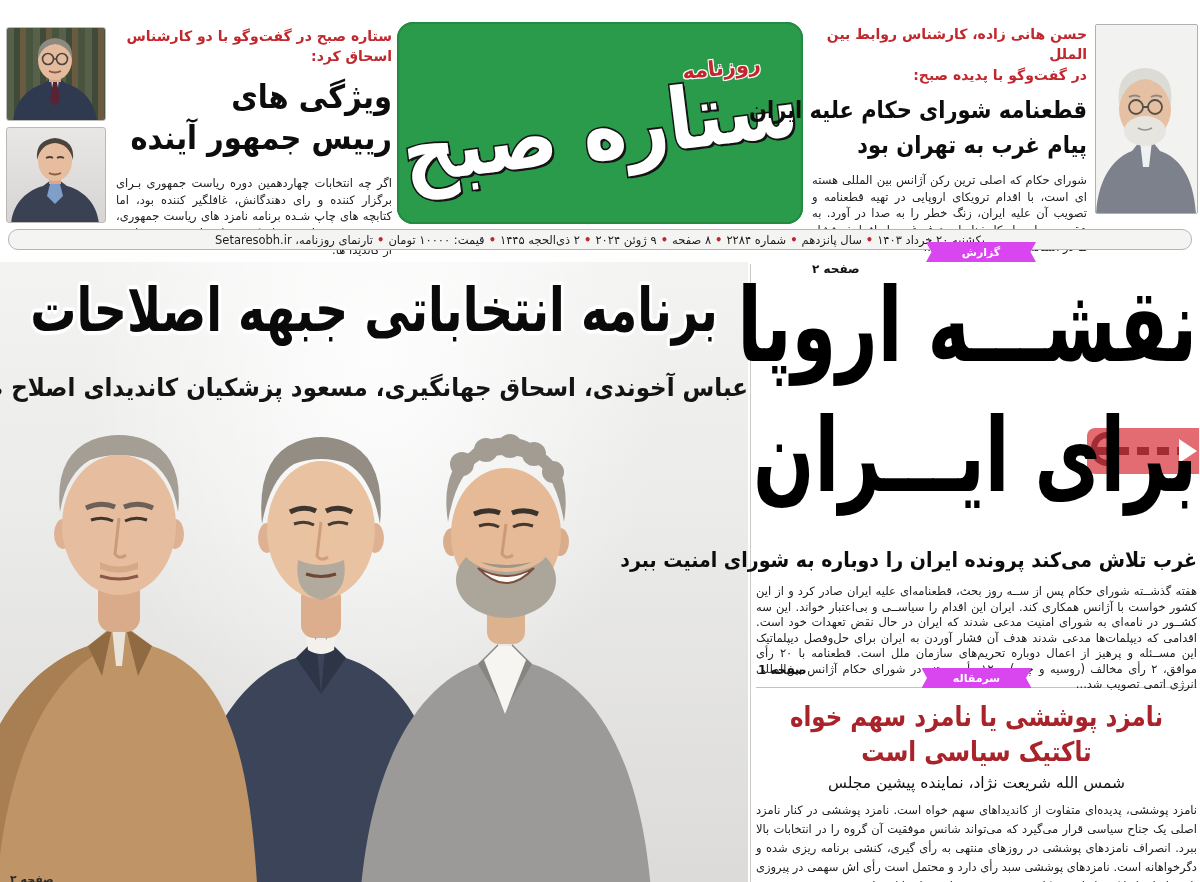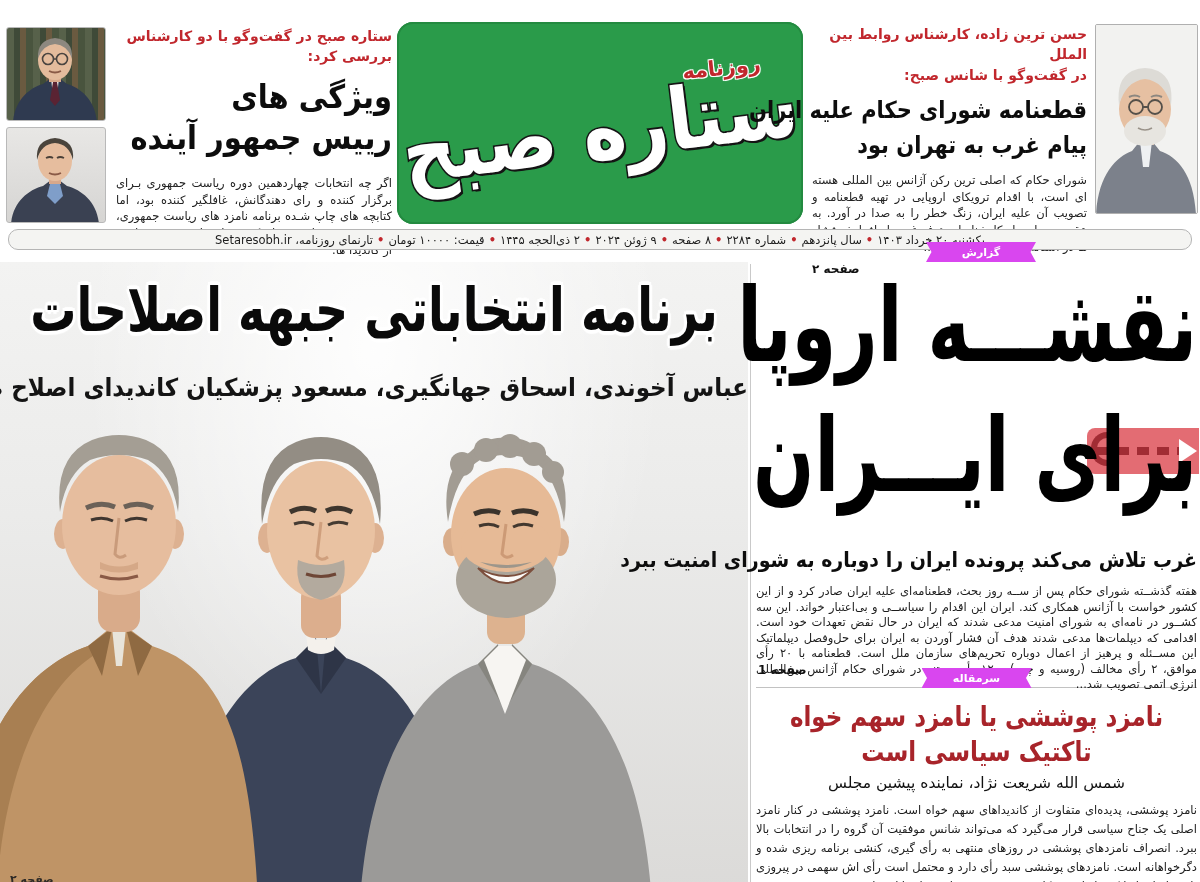--- a/index.html
+++ b/index.html
@@ -107,21 +107,21 @@
         <ellipse cx="50" cy="33" rx="17" ry="20" fill="#e6bd9e"></ellipse>
         <path d="M32,32 Q30,12 50,10 Q70,12 68,32 Q64,16 50,15 Q36,16 32,32 Z" fill="#4a443c"></path>
         <path d="M41,30 Q45,28 48,30" stroke="#4a4038" stroke-width="1.8" fill="none"></path>
         <path d="M52,30 Q55,28 59,30" stroke="#4a4038" stroke-width="1.8" fill="none"></path>
         <path d="M44,45 Q50,48 56,45" stroke="#8a5a46" stroke-width="1.8" fill="none"></path>
       </svg>
     </div>
     <div class="tl-text">
       <div class="kicker">
         <span style="display:block">ستاره صبح در گفت‌وگو با دو کارشناس</span>
-        <span style="display:block">بررسی کرد:</span>
+        <span style="display:block">اسحاق کرد:</span>
       </div>
       <div class="tl-head">
         <span style="display:block">ویژگی های</span>
         <span style="display:block">رییس جمهور آینده</span>
       </div>
       <p class="small-body tl-body">اگر چه انتخابات چهاردهمین دوره ریاست جمهوری بـرای برگزار کننده و رای دهندگانش، غافلگیر کننده بود، اما کتابچه های چاپ شـده برنامه نامزد های ریاست جمهوری، در دست برخی از ثبت نام کننده ها نشان می دهد طیفی از کاندیدا ها.</p>
       <div class="pref-line"><span class="pref">صفحه ۳</span></div>
     </div>
   </section>
 
@@ -143,22 +143,22 @@
         <circle cx="42" cy="82" r="7" fill="none" stroke="#55504a" stroke-width="1.8"></circle>
         <circle cx="61" cy="82" r="7" fill="none" stroke="#55504a" stroke-width="1.8"></circle>
         <line x1="49" y1="82" x2="54" y2="82" stroke="#55504a" stroke-width="1.8"></line>
         <path d="M35,72 Q41,69 46,72" stroke="#8c8780" stroke-width="2" fill="none"></path>
         <path d="M57,72 Q62,69 68,72" stroke="#8c8780" stroke-width="2" fill="none"></path>
         <path d="M44,103 Q51,107 58,103" stroke="#9a938a" stroke-width="1.6" fill="none"></path>
       </svg>
     </div>
     <div class="tr-text">
       <div class="kicker">
-        <span style="display:block">حسن ترین زاده، کارشناس روابط بین الملل</span>
-        <span style="display:block">در گفت‌وگو با شانس صبح:</span>
+        <span style="display:block">حسن هانی زاده، کارشناس روابط بین الملل</span>
+        <span style="display:block">در گفت‌وگو با پدیده صبح:</span>
       </div>
       <div class="tr-head">
         <span style="display:block">قطعنامه شورای حکام علیه ایران</span>
         <span class="l2" style="display:block">پیام غرب به تهران بود</span>
       </div>
       <p class="small-body tr-body">شورای حکام که اصلی ترین رکن آژانس بین المللی هسته ای است، با اقدام ترویکای اروپایی در تهیه قطعنامه و تصویب آن علیه ایران، زنگ خطر را به صدا در آورد. به عقیده بسیاری از کارشناسان هدف غرب از افزایش فشار ها در آستانه انتخابات زود هنگام ...</p>
       <div class="pref-line"><span class="pref">صفحه ۲</span></div>
     </div>
   </section>
 

